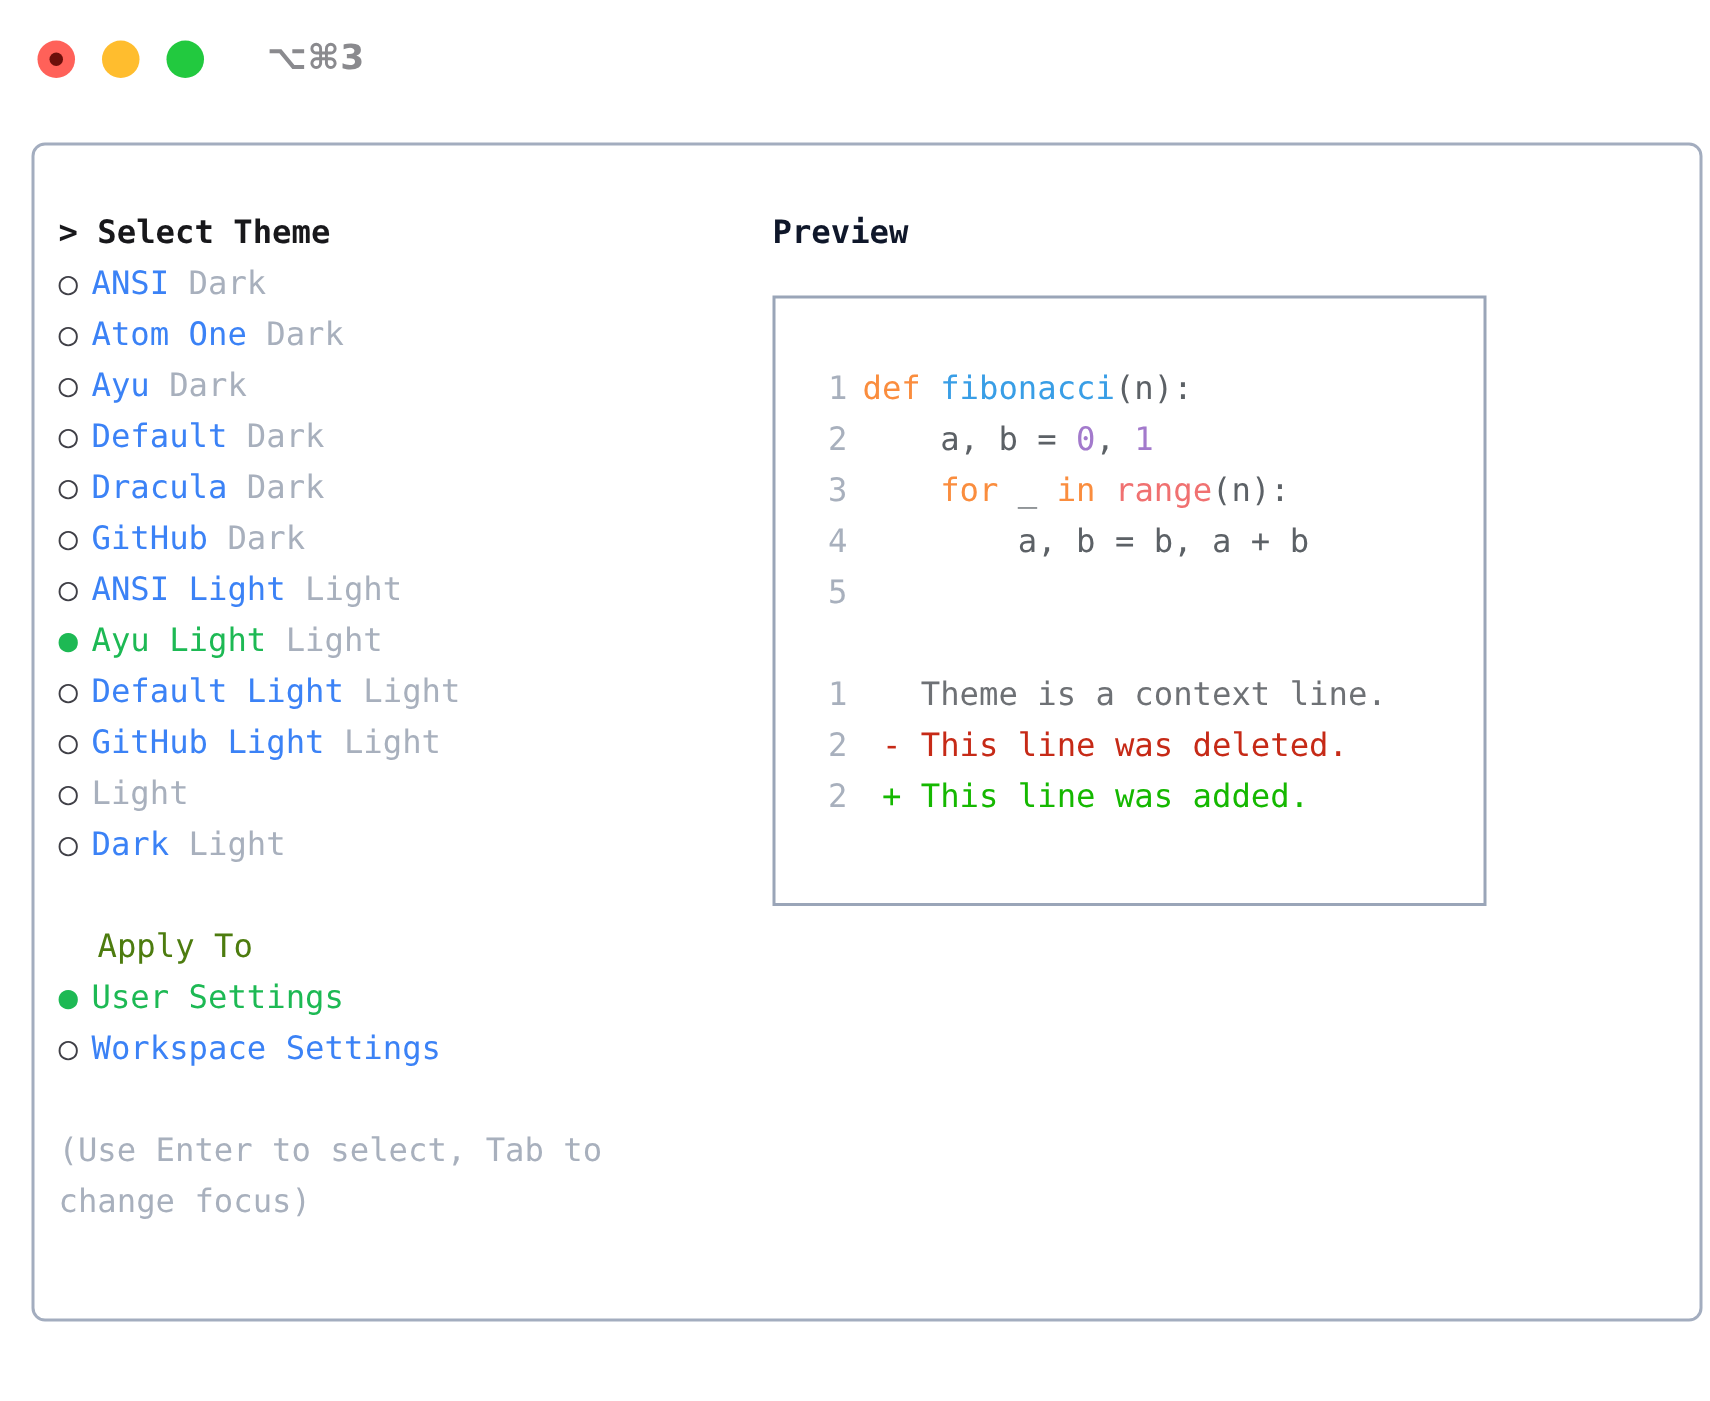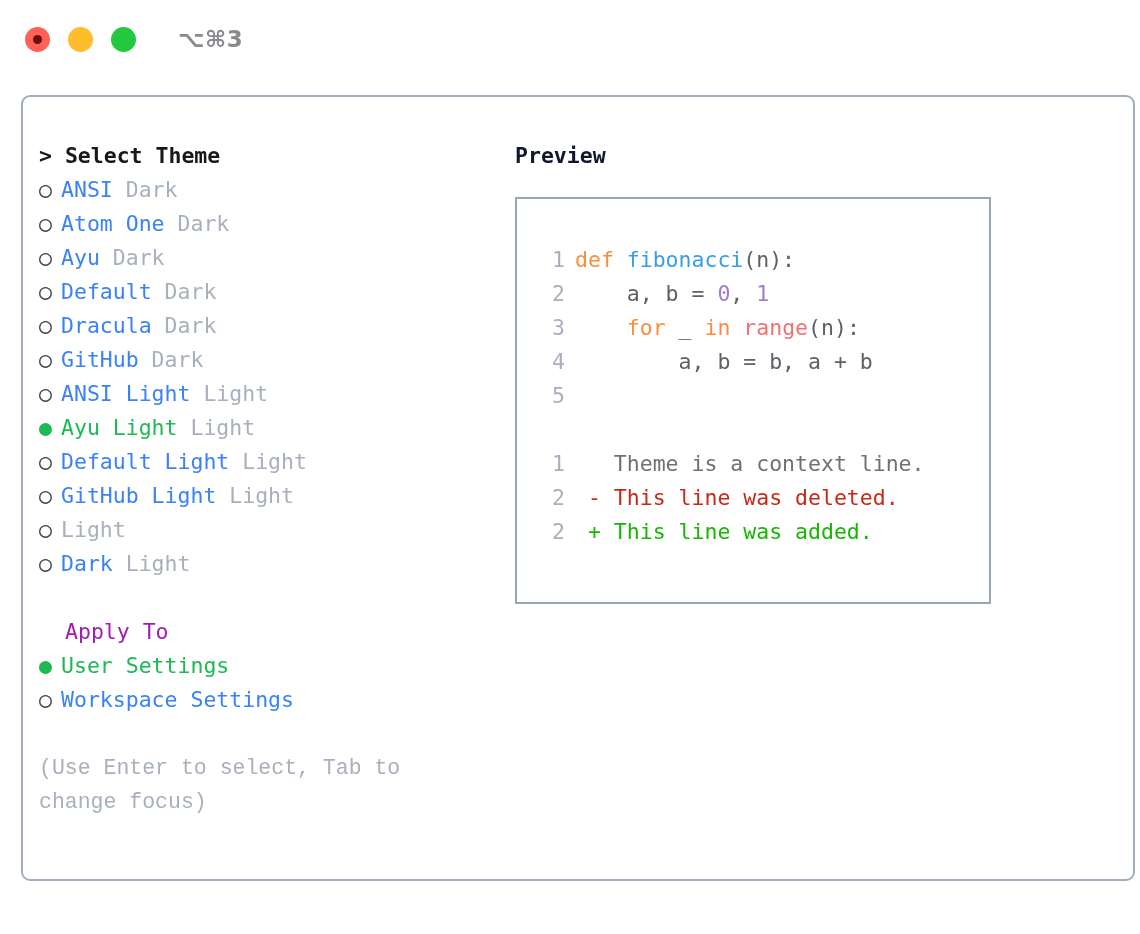--- a/index.html
+++ b/index.html
@@ -85,29 +85,28 @@
     flex: 0 0 22px;
     color: #3F3F46;
   }
   .bullet.on { color: #1DB954; }
   .opt-name { color: #3b82f6; }
   .opt-name.sel { color: #1DB954; }
   .opt-tag { color: #A8B0BD; text-align: center; }
   .apply-head {
     margin-top: 34px;
     padding-left: 26px;
-    color: #a21caf;
+    color: #4d7c0f;
     white-space: pre;
   }
   .hint {
     margin-top: 34px;
     color: #A8B0BD;
     width: 400px;
     white-space: pre-wrap;
-    font-family: Liberation Mono, monospace;
   }
   
   .right-pane {
     flex: 1;
     padding-left: 22px;
     font-size: 21.5px;
   }
   .preview-title {
     font-weight: 700;
     color: #0f172a;

